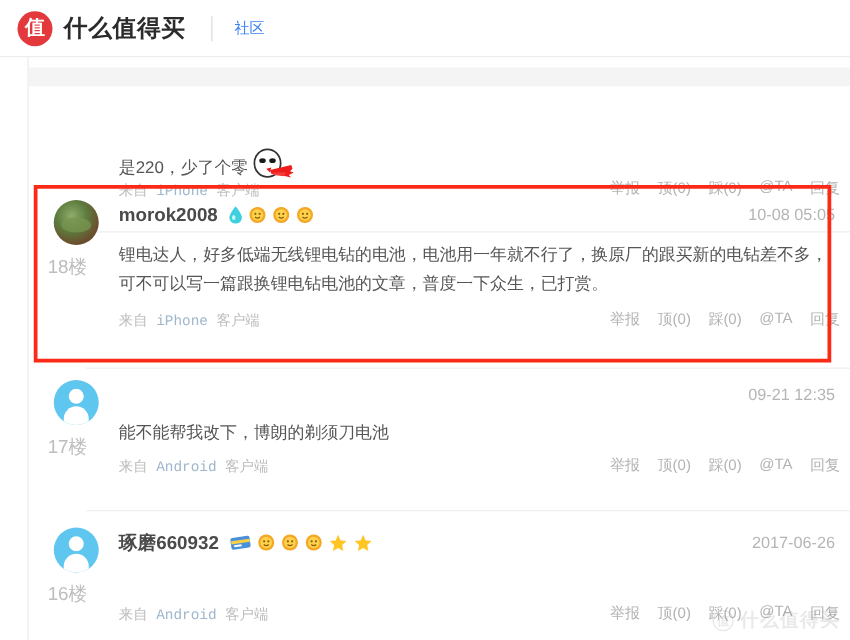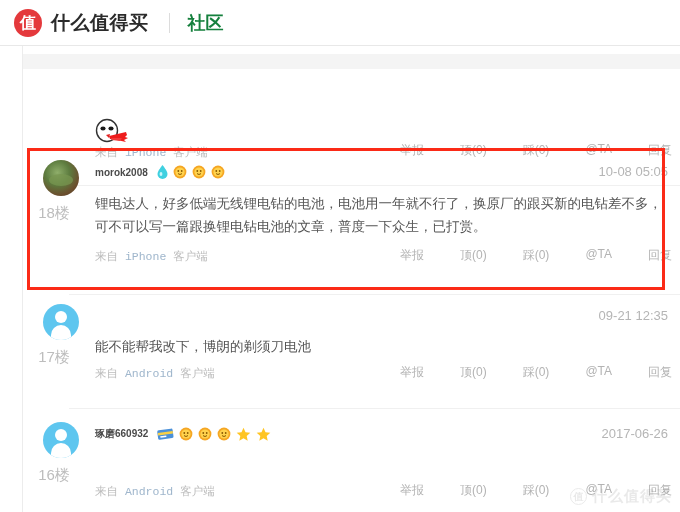--- a/index.html
+++ b/index.html
@@ -28,21 +28,21 @@
   }
   .logo-text {
     font-size: 19px; font-weight: bold; color: #2b2b2b;
     margin-left: 9px; letter-spacing: 0.5px;
   }
   .header-sep {
     width: 1px; height: 20px; background: #dcdcdc;
     margin: 0 18px 0 20px;
   }
   .nav-item {
-    font-size: 18px; color: #15803d; font-weight: 700;
+    font-size: 12px; color: #3b82f6; font-weight: 400;
   }
 
   
   .page-body {
     position: absolute; left: 0; top: 46px;
     width: 680px; height: 466px;
     background: #fff;
   }
   .rail {
     position: absolute; left: 22px; top: 0;
@@ -92,21 +92,21 @@
     content:''; position:absolute; left:6px; top:14px;
     width:24px; height:12px; border-radius:50%;
     background: rgba(120,150,80,.75);
   }
 
   .c-name-row {
     position: absolute; left: 72px; top: 9px;
     display: flex; align-items: center; height: 18px;
   }
   .c-name {
-    font-size: 10px; color: #4a4a4a; font-weight: bold;
+    font-size: 15px; color: #4a4a4a; font-weight: bold;
     white-space: nowrap;
   }
   .badges { display: flex; align-items: center; margin-left: 9px; }
   .badge { margin-right: 5px; display: inline-block; line-height: 1; }
   .badge svg { display: block; }
 
   .c-time {
     position: absolute; right: 12px; top: 10px;
     font-size: 13px; color: #b5b5b5;
   }
@@ -115,21 +115,21 @@
     font-size: 13.5px; color: #555; line-height: 23px;
     width: 570px;
   }
   .c-source {
     position: absolute; left: 72px;
     font-size: 11.5px; color: #bcbcbc; font-family: Liberation Mono, monospace;
   }
   .c-source .dev { color: #9fb6cc; }
   .c-actions {
     position: absolute; right: 8px;
-    display: flex; gap: 36px;
+    display: flex; gap: 14px;
     font-size: 12px; color: #b3b3b3;
   }
   .c-actions span { cursor: pointer; white-space: nowrap; }
 
   .divider {
     position: absolute; left: 46px;
     width: 620px; height: 1px; background: #f0f0f0;
   }
 
   
@@ -174,20 +174,21 @@
   <div class="nav-item">社区</div>
 </div>
 
 <div class="page-body">
 
   <div class="rail"></div>
   <div class="prev-band"></div>
 
   <div class="comment" style="top:24px; height:116px;">
     <div class="c-text" style="top:48px;">
+      <span>是220，少了个零</span>
       <span class="emoji-face">
         <svg width="34" height="26" viewBox="0 0 34 26">
           <ellipse cx="12" cy="12.5" rx="10.5" ry="11" fill="#ffffff" stroke="#333" stroke-width="1.4"></ellipse>
           <ellipse cx="8" cy="10.5" rx="2.6" ry="1.9" fill="#1a1a1a"></ellipse>
           <ellipse cx="16" cy="10.5" rx="2.6" ry="1.9" fill="#1a1a1a"></ellipse>
           <path d="M11 17 L15 16 L14 20 Z" fill="#e02020"></path>
           <path d="M14 18 L31 14 L32 17 L30 19 L33 20 L29 22 L31 24 L22 22 L15 21 Z" fill="#ee1c1c"></path>
           <path d="M16 20 L27 20 L25 23 L17 22 Z" fill="#f23b3b"></path>
         </svg>
       </span>

